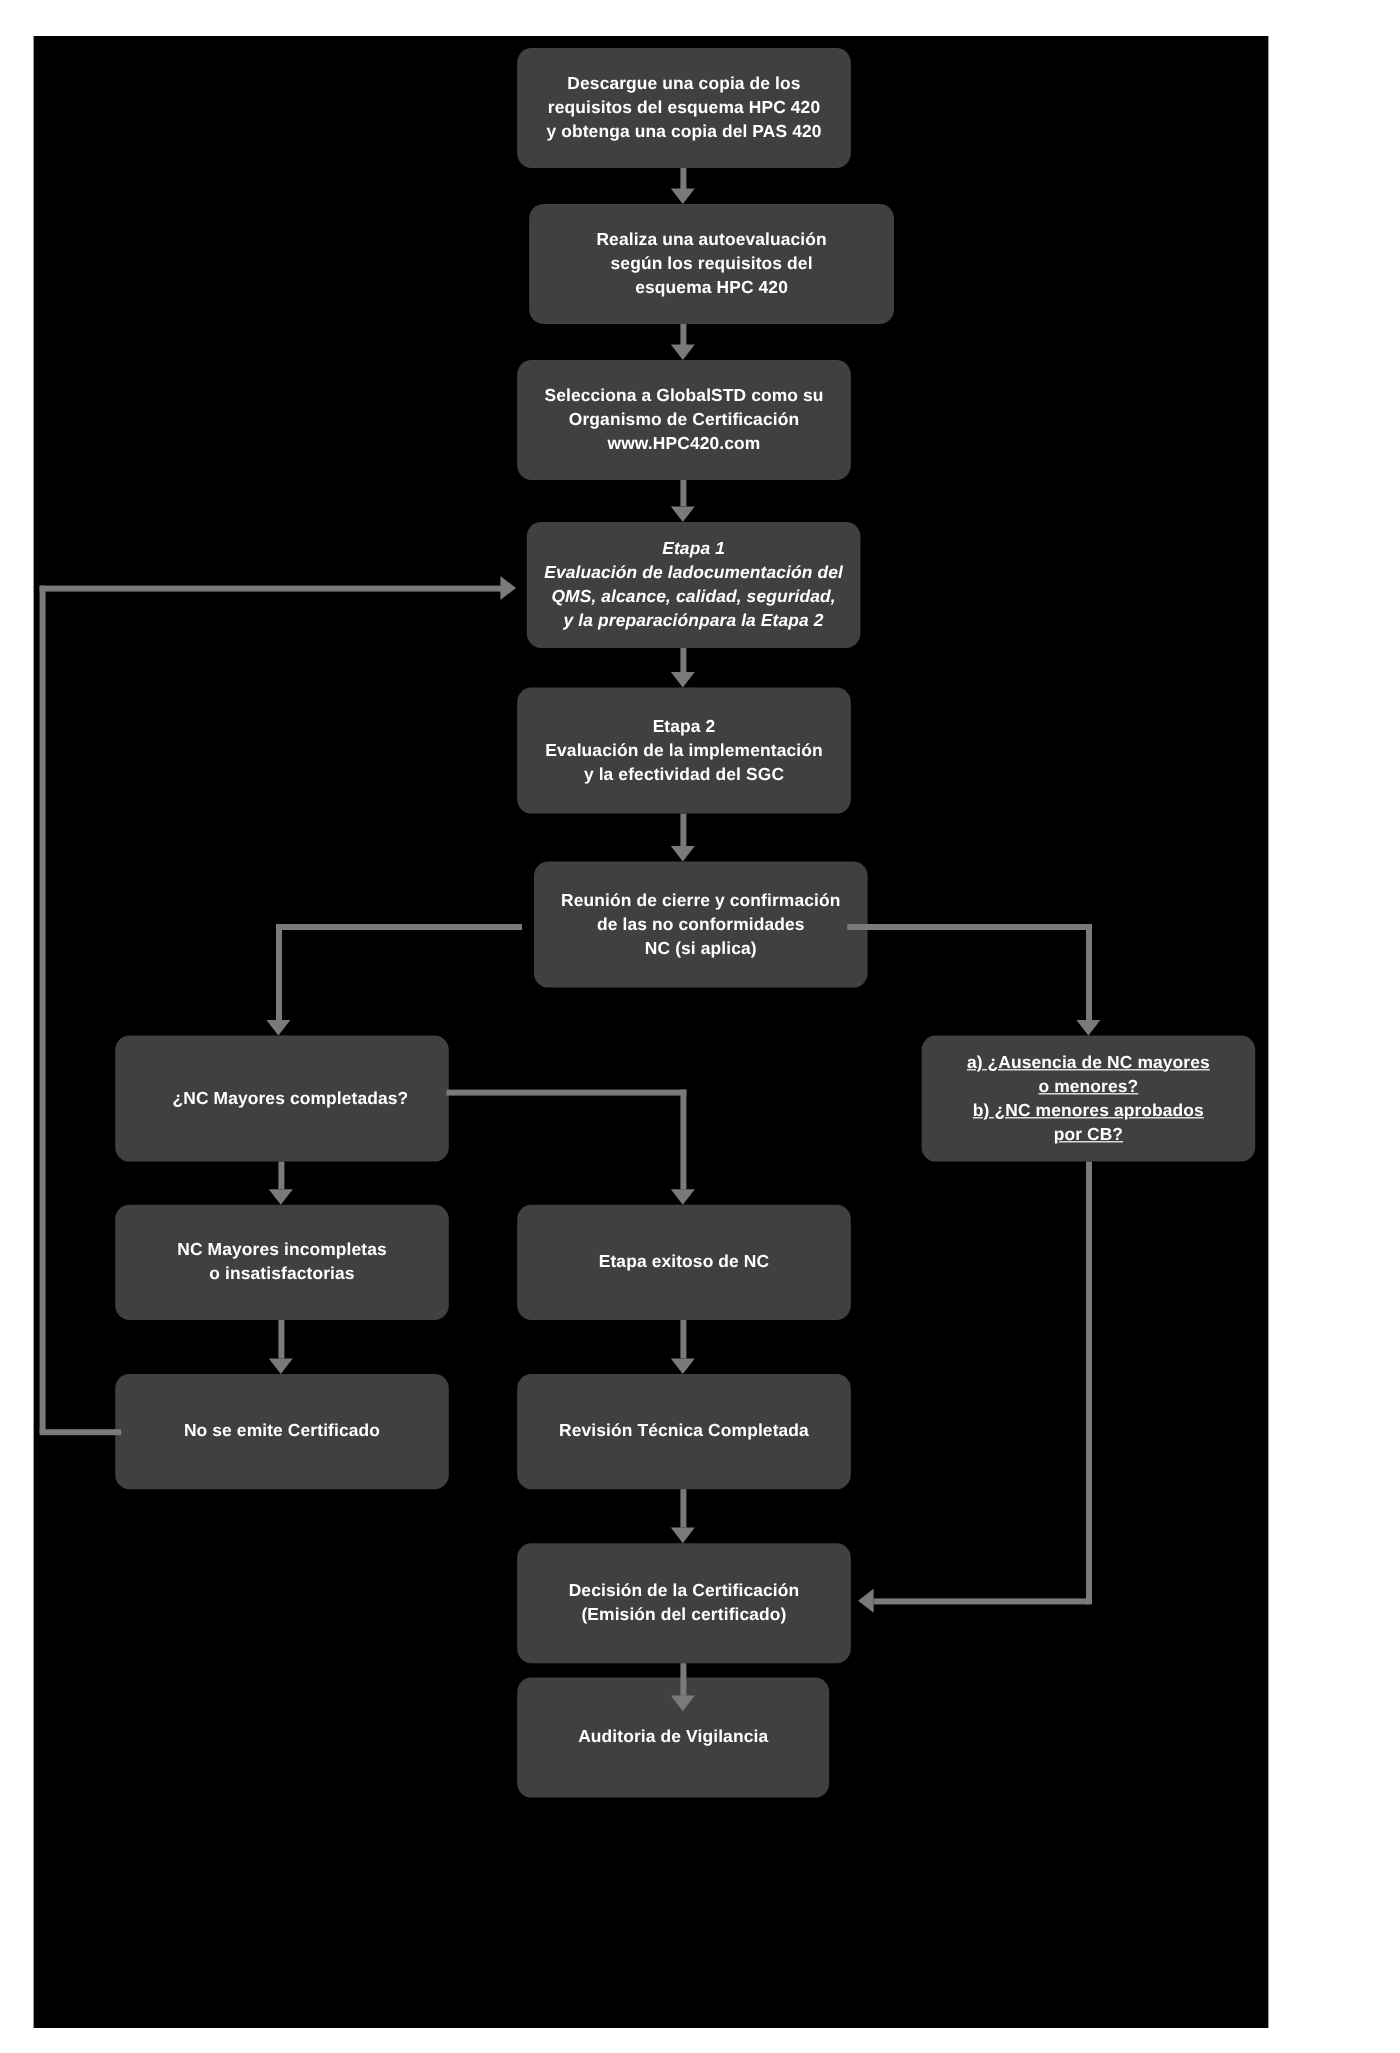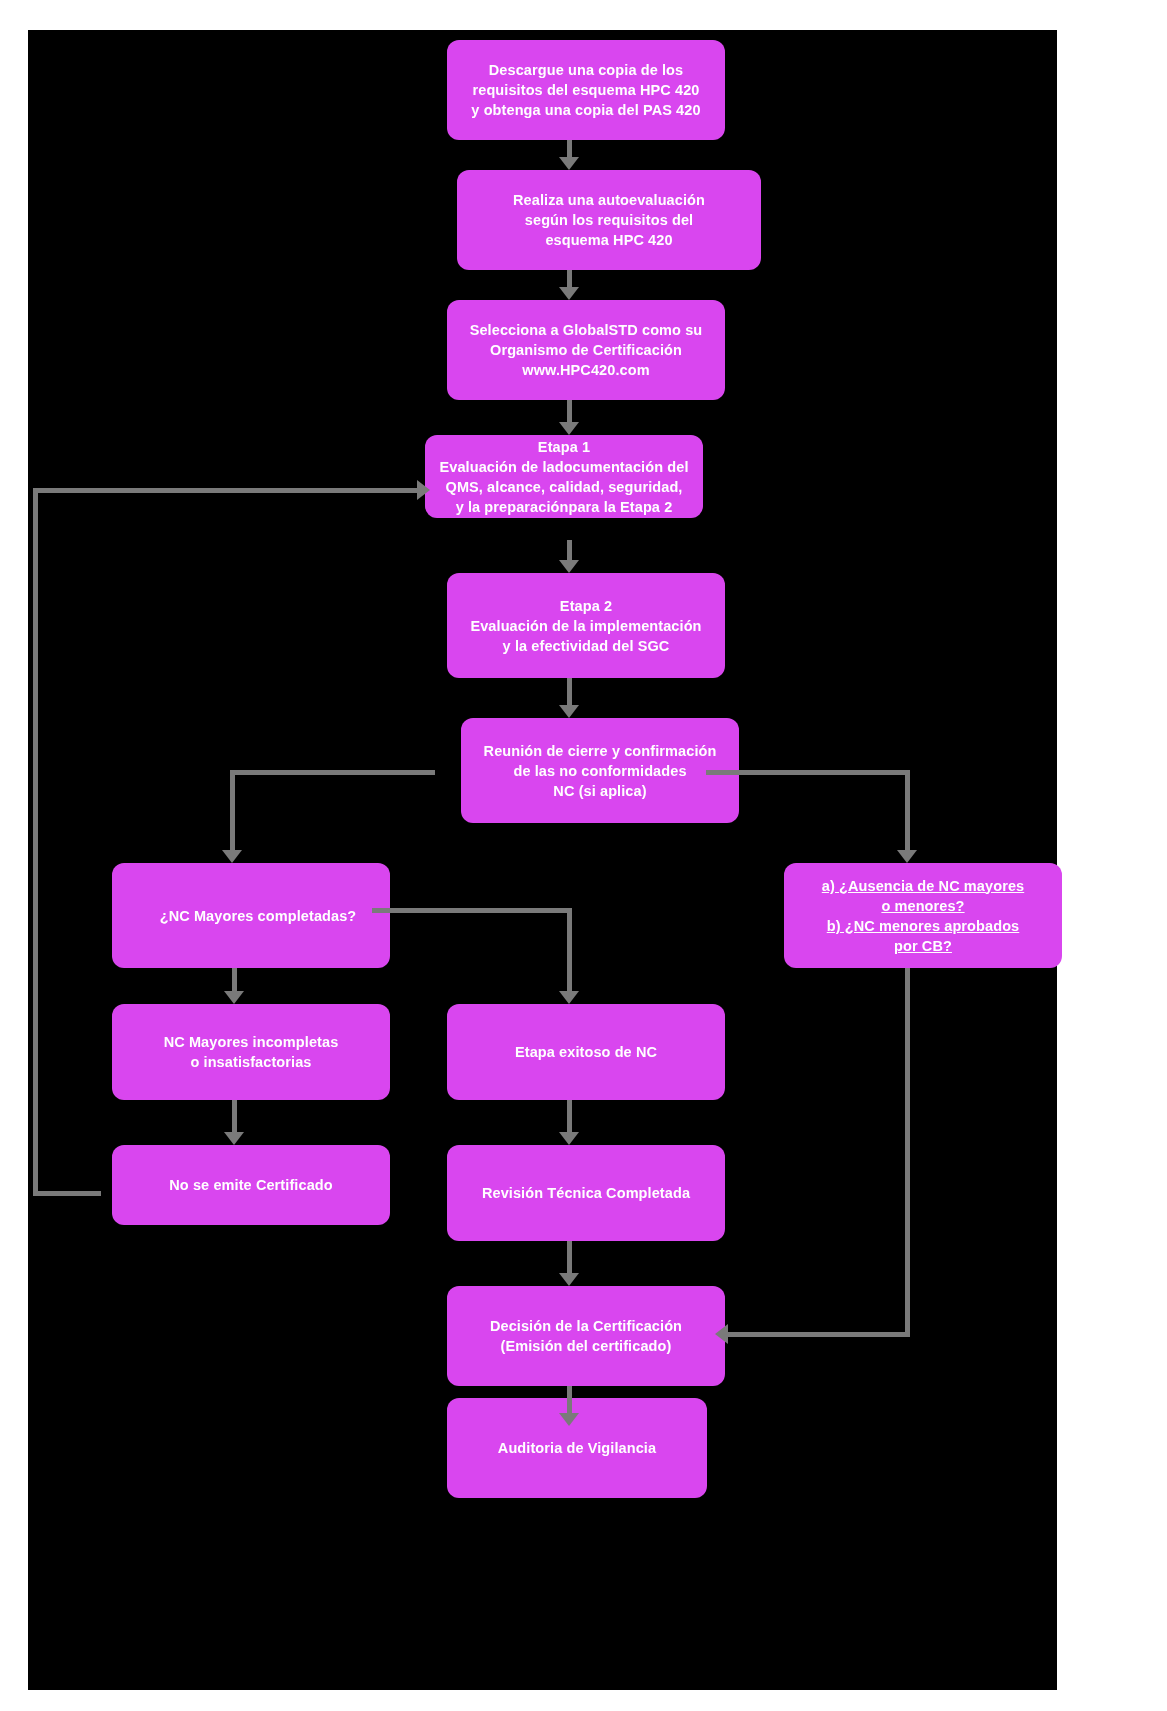--- a/index.html
+++ b/index.html
@@ -19,35 +19,34 @@
   #canvas {
     position: absolute;
     left: 28px;
     top: 30px;
     width: 1029px;
     height: 1660px;
     background: #000000;
   }
   .node {
     position: absolute;
-    background: #d946ef;
+    background: #404040;
     border-radius: 12px;
     color: #ffffff;
     font-size: 14.5px;
     font-weight: bold;
     line-height: 1.38;
     text-align: center;
     display: flex;
     align-items: center;
     justify-content: center;
     box-sizing: border-box;
     padding: 6px 10px;
     white-space: pre-line;
     letter-spacing: 0.1px;
-    margin-left: 16px;
   }
   .conn {
     position: absolute;
     background: #7a7a7a;
   }
   .conn.h { height: 5px; }
   .conn.v { width: 5px; }
   .arrow-down {
     position: absolute;
     width: 0;
@@ -84,21 +83,21 @@
 y obtenga una copia del PAS 420</div>
 
     <div class="node" style="left:413px; top:140px; width:304px; height:100px;">Realiza una autoevaluación
 según los requisitos del
 esquema HPC 420</div>
 
     <div class="node" style="left:403px; top:270px; width:278px; height:100px;">Selecciona a GlobalSTD como su
 Organismo de Certificación
 www.HPC420.com</div>
 
-    <div class="node" style="left:381px; top:405px; width:278px; height:83px;">Etapa 1
+    <div class="node" style="left:411px; top:405px; width:278px; height:105px;font-style:italic;">Etapa 1
 Evaluación de ladocumentación del
 QMS, alcance, calidad, seguridad,
 y la preparaciónpara la Etapa 2</div>
 
     <div class="node" style="left:403px; top:543px; width:278px; height:105px;">Etapa 2
 Evaluación de la implementación
 y la efectividad del SGC</div>
 
     <div class="node" style="left:417px; top:688px; width:278px; height:105px;">Reunión de cierre y confirmación
 de las no conformidades
@@ -109,21 +108,21 @@
     <div class="node" style="left:740px; top:833px; width:278px; height:105px;text-decoration:underline;">a) ¿Ausencia de NC mayores
 o menores?
 b) ¿NC menores aprobados
 por CB?</div>
 
     <div class="node" style="left:68px; top:974px; width:278px; height:96px;">NC Mayores incompletas
 o insatisfactorias</div>
 
     <div class="node" style="left:403px; top:974px; width:278px; height:96px;">Etapa exitoso de NC</div>
 
-    <div class="node" style="left:68px; top:1115px; width:278px; height:80px;">No se emite Certificado</div>
+    <div class="node" style="left:68px; top:1115px; width:278px; height:96px;">No se emite Certificado</div>
 
     <div class="node" style="left:403px; top:1115px; width:278px; height:96px;">Revisión Técnica Completada</div>
 
     <div class="node" style="left:403px; top:1256px; width:278px; height:100px;">Decisión de la Certificación
 (Emisión del certificado)</div>
 
     <div class="node" style="left:403px; top:1368px; width:260px; height:100px;">Auditoria de Vigilancia</div>
 
     <div class="conn v" style="left:539px; top:110px; height:18px;"></div>
     <div class="arrow-down" style="left:531px; top:127px;"></div>

